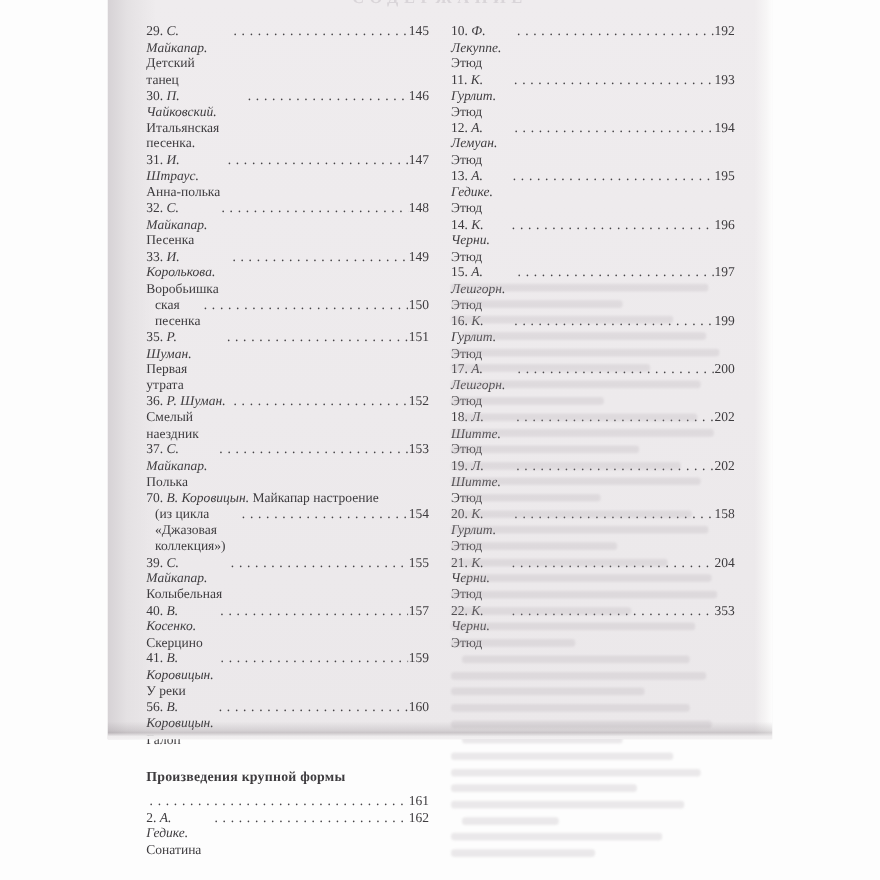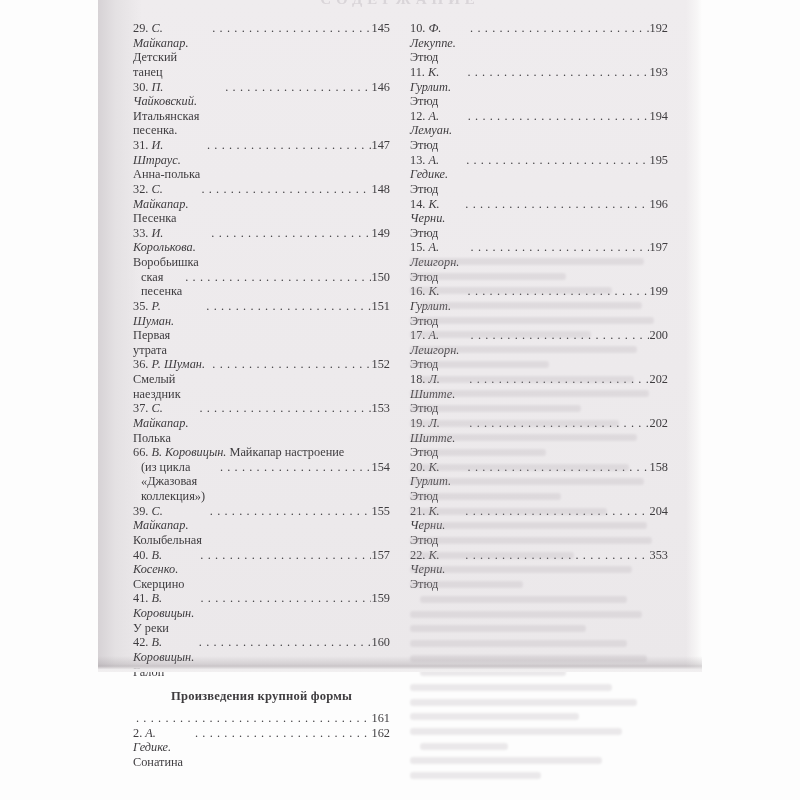--- a/index.html
+++ b/index.html
@@ -40,22 +40,22 @@
   .author{font-style:italic;}
   .leader{
     flex:1 1 auto;overflow:hidden;white-space:nowrap;
     margin:0 1px 0 3px;letter-spacing:0.6px;color:#46444 7;color:#464447;
   }
   .leader::after{
     content:". . . . . . . . . . . . . . . . . . . . . . . . . . . . . . . . . . . . . . . . . . . . . . . .";
   }
   .pnum{white-space:nowrap;}
   .sec-heading{
-    font-weight:bold;text-align:center;font-size:12.6px;
-    line-height:15px;margin:10px 0 7px;letter-spacing:0.2px;
+    font-weight:bold;font-size:12.6px;
+    line-height:15px;margin:20px 0 7px;letter-spacing:0.2px;
   }
   .ghosts{position:absolute;left:312px;top:258px;width:252px;}
   .gline{
     height:7px;margin-bottom:7.7px;border-radius:3px;
     background:#b6afb5;opacity:0.26;filter:blur(1.1px);
   }
 </style>
 </head>
 <body>
 
@@ -122,21 +122,21 @@
         </div>
         <div class="entry">
           <div class="line">
             <span class="etext"><span class="num">37. </span><span class="author">С. Майкапар. </span><span class="title">Полька</span></span>
             <span class="leader"></span>
             <span class="pnum">153</span>
           </div>
         </div>
         <div class="entry">
           <div class="line">
-            <span class="etext"><span class="num">66. </span><span class="author">В. Коровицын. </span><span class="title">Майкапар настроение</span></span>
+            <span class="etext"><span class="num">70. </span><span class="author">В. Коровицын. </span><span class="title">Майкапар настроение</span></span>
           </div>
           <div class="line wrap">
             <span class="etext">(из цикла «Джазовая коллекция»)</span>
             <span class="leader"></span>
             <span class="pnum">154</span>
           </div>
         </div>
         <div class="entry">
           <div class="line">
             <span class="etext"><span class="num">39. </span><span class="author">С. Майкапар. </span><span class="title">Колыбельная</span></span>
@@ -153,21 +153,21 @@
         </div>
         <div class="entry">
           <div class="line">
             <span class="etext"><span class="num">41. </span><span class="author">В. Коровицын. </span><span class="title">У реки</span></span>
             <span class="leader"></span>
             <span class="pnum">159</span>
           </div>
         </div>
         <div class="entry">
           <div class="line">
-            <span class="etext"><span class="num">42. </span><span class="author">В. Коровицын. </span><span class="title">Галоп</span></span>
+            <span class="etext"><span class="num">56. </span><span class="author">В. Коровицын. </span><span class="title">Галоп</span></span>
             <span class="leader"></span>
             <span class="pnum">160</span>
           </div>
         </div>
       </div>
       <div class="section">
         <div class="sec-heading">Произведения крупной формы</div>
         <div class="entry">
           <div class="line">
             <span class="leader"></span>

